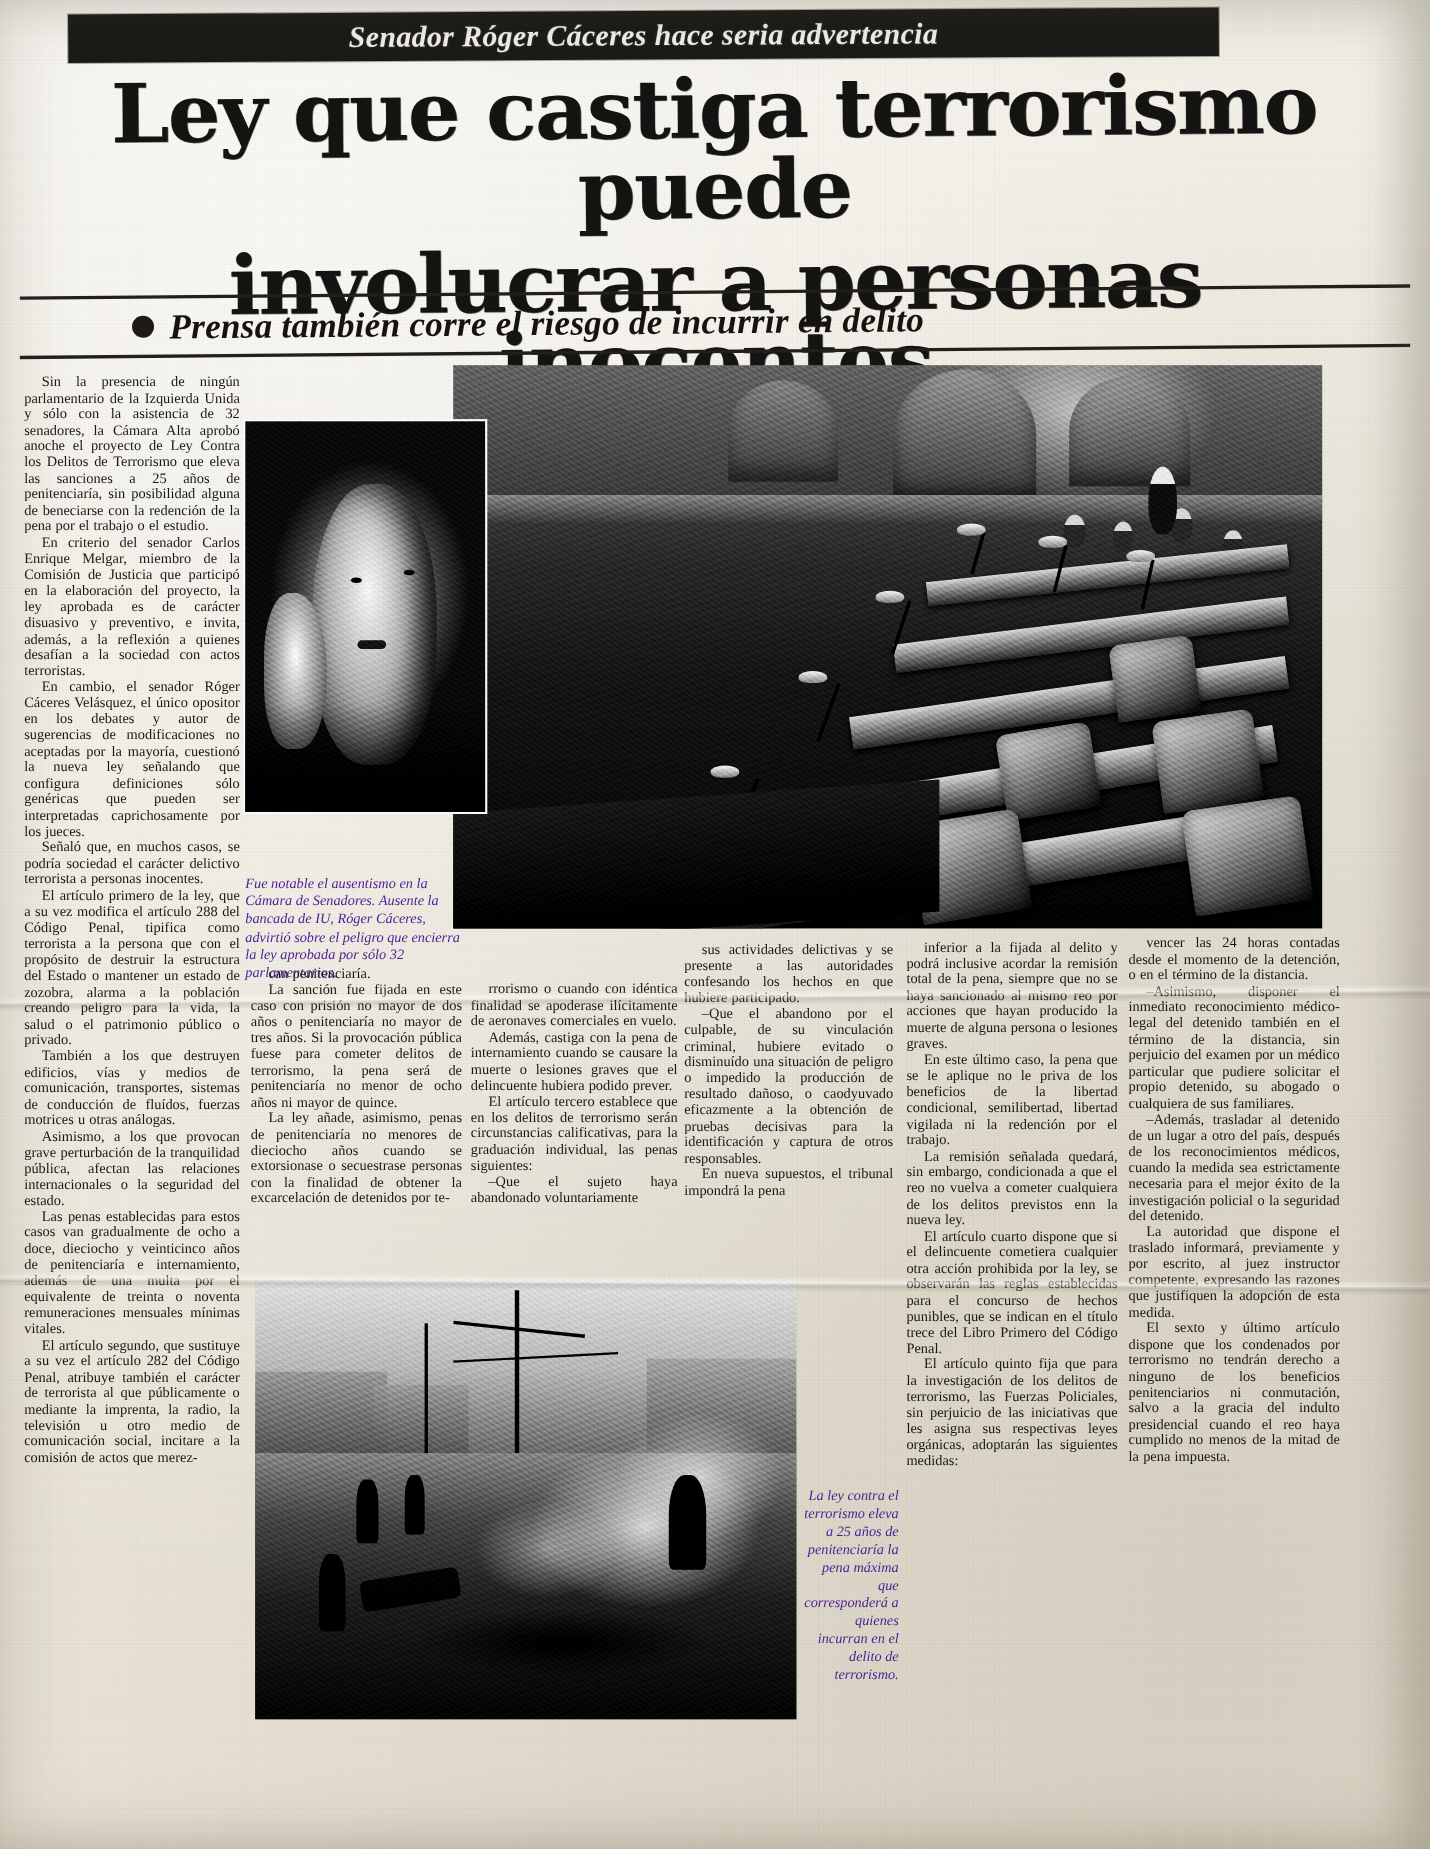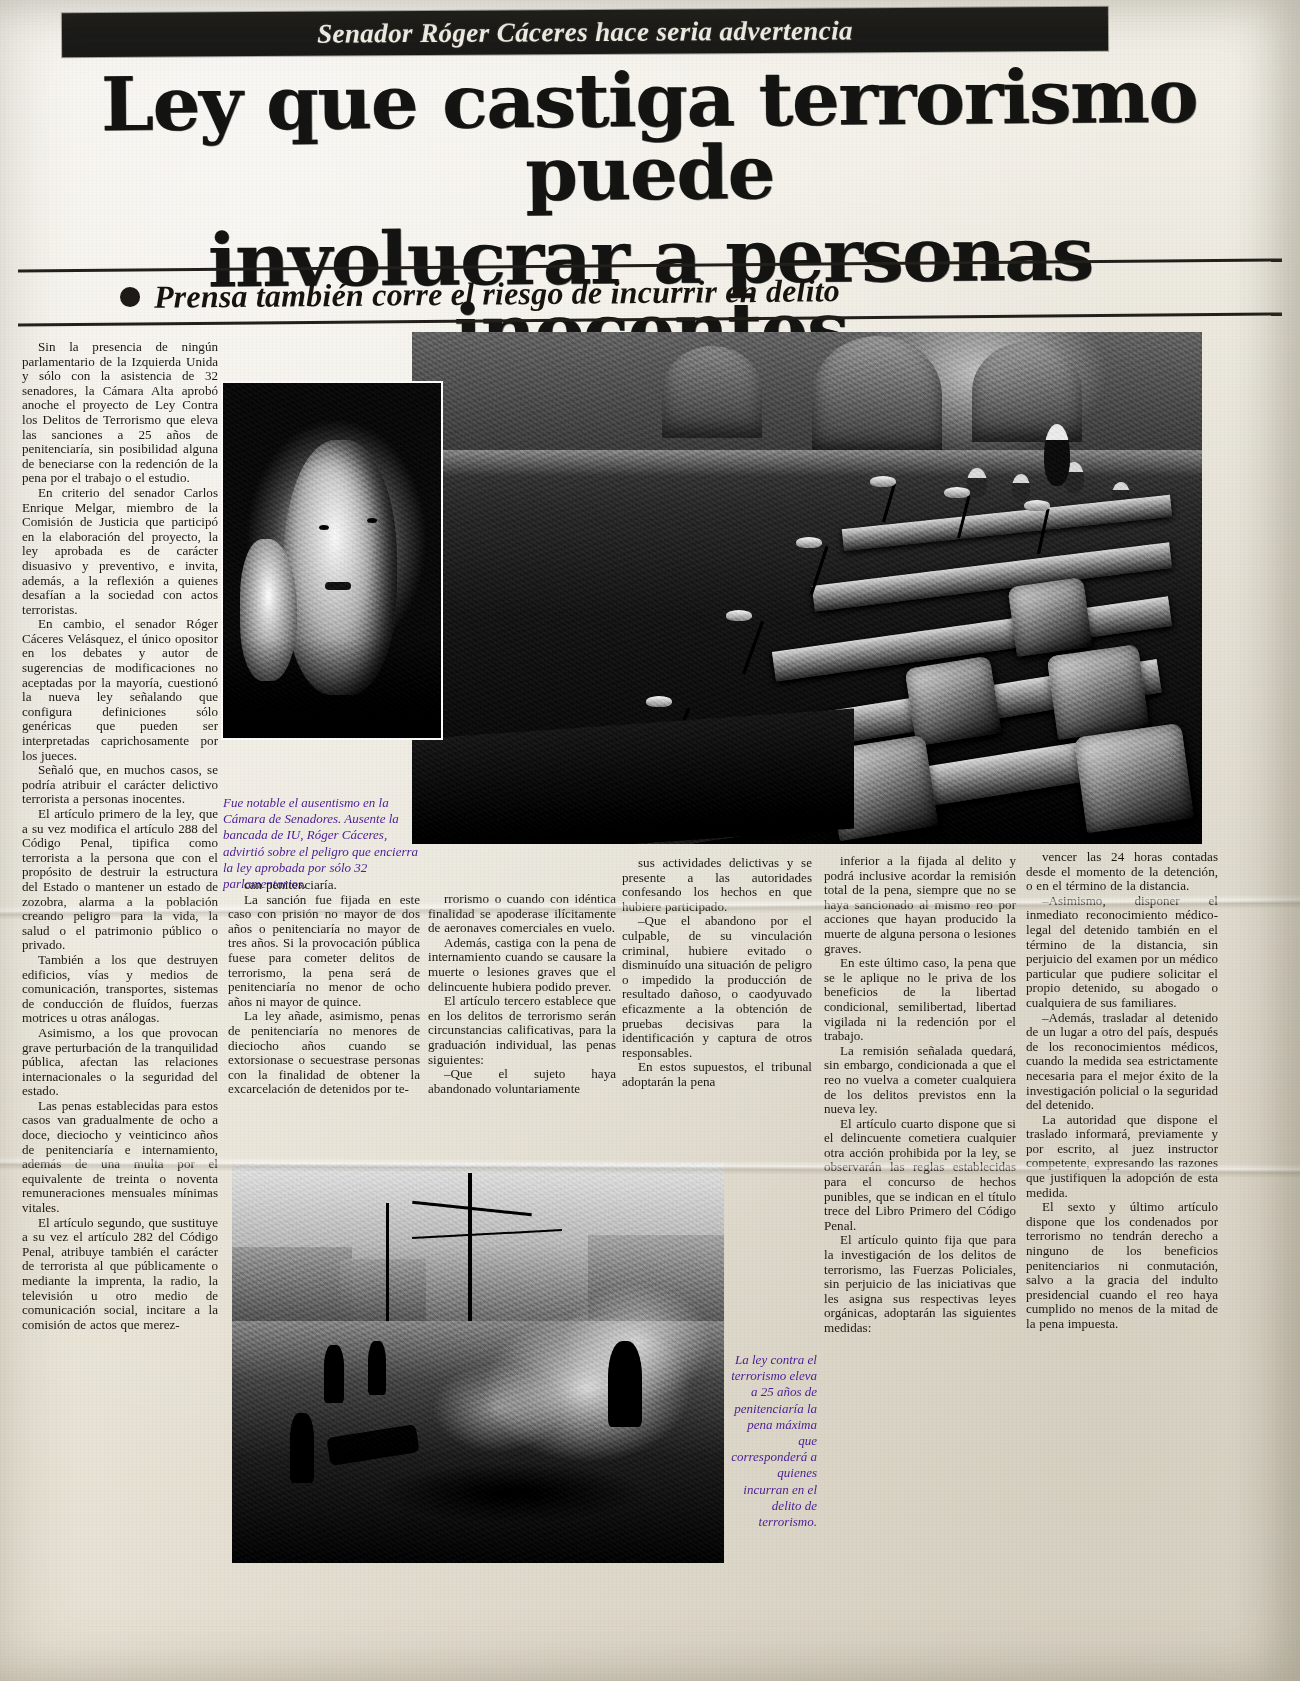--- a/index.html
+++ b/index.html
@@ -311,42 +311,42 @@
     <div class="ph-noise"></div>
   </div>
 </div>
 
 <div class="cap" style="left:731px;top:1352px;width:86px;text-align:right;">La ley contra el terrorismo eleva a 25 años de penitenciaría la pena máxima que corresponderá a quienes incurran en el delito de terrorismo.</div>
 
 <div class="col" id="col1" style="left:22px;top:340px;width:196px;height:1335px;">
     <p>Sin la presencia de ningún parlamentario de la Izquierda Unida y sólo con la asistencia de 32 senadores, la Cámara Alta aprobó anoche el proyecto de Ley Contra los Delitos de Terrorismo que eleva las sanciones a 25 años de penitenciaría, sin posibilidad alguna de beneciarse con la redención de la pena por el trabajo o el estudio.</p>
     <p>En criterio del senador Carlos Enrique Melgar, miembro de la Comisión de Justicia que participó en la elaboración del proyecto, la ley aprobada es de carácter disuasivo y preventivo, e invita, además, a la reflexión a quienes desafían a la sociedad con actos terroristas.</p>
     <p>En cambio, el senador Róger Cáceres Velásquez, el único opositor en los debates y autor de sugerencias de modificaciones no aceptadas por la mayoría, cuestionó la nueva ley señalando que configura definiciones sólo genéricas que pueden ser interpretadas caprichosamente por los jueces.</p>
-    <p>Señaló que, en muchos casos, se podría atribuir el carácter delictivo terrorista a personas inocentes.</p>
+    <p>Señaló que, en muchos casos, se podría sociedad el carácter delictivo terrorista a personas inocentes.</p>
     <p>El artículo primero de la ley, que a su vez modifica el artículo 288 del Código Penal, tipifica como terrorista a la persona que con el propósito de destruir la estructura del Estado o mantener un estado de zozobra, alarma a la población creando peligro para la vida, la salud o el patrimonio público o privado.</p>
     <p>También a los que destruyen edificios, vías y medios de comunicación, transportes, sistemas de conducción de fluídos, fuerzas motrices u otras análogas.</p>
     <p>Asimismo, a los que provocan grave perturbación de la tranquilidad pública, afectan las relaciones internacionales o la seguridad del estado.</p>
     <p>Las penas establecidas para estos casos van gradualmente de ocho a doce, dieciocho y veinticinco años de penitenciaría e internamiento, además de una multa por el equivalente de treinta o noventa remuneraciones mensuales mínimas vitales.</p>
     <p>El artículo segundo, que sustituye a su vez el artículo 282 del Código Penal, atribuye también el carácter de terrorista al que públicamente o mediante la imprenta, la radio, la televisión u otro medio de comunicación social, incitare a la comisión de actos que merez-</p>
   </div>
 <div class="col" id="col2" style="left:228px;top:878px;width:192px;height:280px;">
     <p>can penitenciaría.</p>
     <p>La sanción fue fijada en este caso con prisión no mayor de dos años o penitenciaría no mayor de tres años. Si la provocación pública fuese para cometer delitos de terrorismo, la pena será de penitenciaría no menor de ocho años ni mayor de quince.</p>
     <p>La ley añade, asimismo, penas de penitenciaría no menores de dieciocho años cuando se extorsionase o secuestrase personas con la finalidad de obtener la excarcelación de detenidos por te-</p>
   </div>
 <div class="col" id="col3" style="left:428px;top:856px;width:188px;height:300px;margin-top:36px;">
     <p>rrorismo o cuando con idéntica finalidad se apoderase ilícitamente de aeronaves comerciales en vuelo.</p>
     <p>Además, castiga con la pena de internamiento cuando se causare la muerte o lesiones graves que el delincuente hubiera podido prever.</p>
     <p>El artículo tercero establece que en los delitos de terrorismo serán circunstancias calificativas, para la graduación individual, las penas siguientes:</p>
     <p>–Que el sujeto haya abandonado voluntariamente</p>
   </div>
 <div class="col" id="col4" style="left:622px;top:856px;width:190px;height:300px;">
     <p>sus actividades delictivas y se presente a las autoridades confesando los hechos en que hubiere participado.</p>
     <p>–Que el abandono por el culpable, de su vinculación criminal, hubiere evitado o disminuído una situación de peligro o impedido la producción de resultado dañoso, o caodyuvado eficazmente a la obtención de pruebas decisivas para la identificación y captura de otros responsables.</p>
-    <p>En estos supuestos, el tribunal adoptarán la pena</p>
+    <p>En nueva supuestos, el tribunal impondrá la pena</p>
   </div>
 <div class="col" id="col5" style="left:824px;top:854px;width:192px;height:700px;">
     <p>inferior a la fijada al delito y podrá inclusive acordar la remisión total de la pena, siempre que no se haya sancionado al mismo reo por acciones que hayan producido la muerte de alguna persona o lesiones graves.</p>
     <p>En este último caso, la pena que se le aplique no le priva de los beneficios de la libertad condicional, semilibertad, libertad vigilada ni la redención por el trabajo.</p>
     <p>La remisión señalada quedará, sin embargo, condicionada a que el reo no vuelva a cometer cualquiera de los delitos previstos enn la nueva ley.</p>
     <p>El artículo cuarto dispone que si el delincuente cometiera cualquier otra acción prohibida por la ley, se observarán las reglas establecidas para el concurso de hechos punibles, que se indican en el título trece del Libro Primero del Código Penal.</p>
     <p>El artículo quinto fija que para la investigación de los delitos de terrorismo, las Fuerzas Policiales, sin perjuicio de las iniciativas que les asigna sus respectivas leyes orgánicas, adoptarán las siguientes medidas:</p>
   </div>
 <div class="col" id="col6" style="left:1026px;top:850px;width:192px;height:710px;">
     <p>vencer las 24 horas contadas desde el momento de la detención, o en el término de la distancia.</p>

